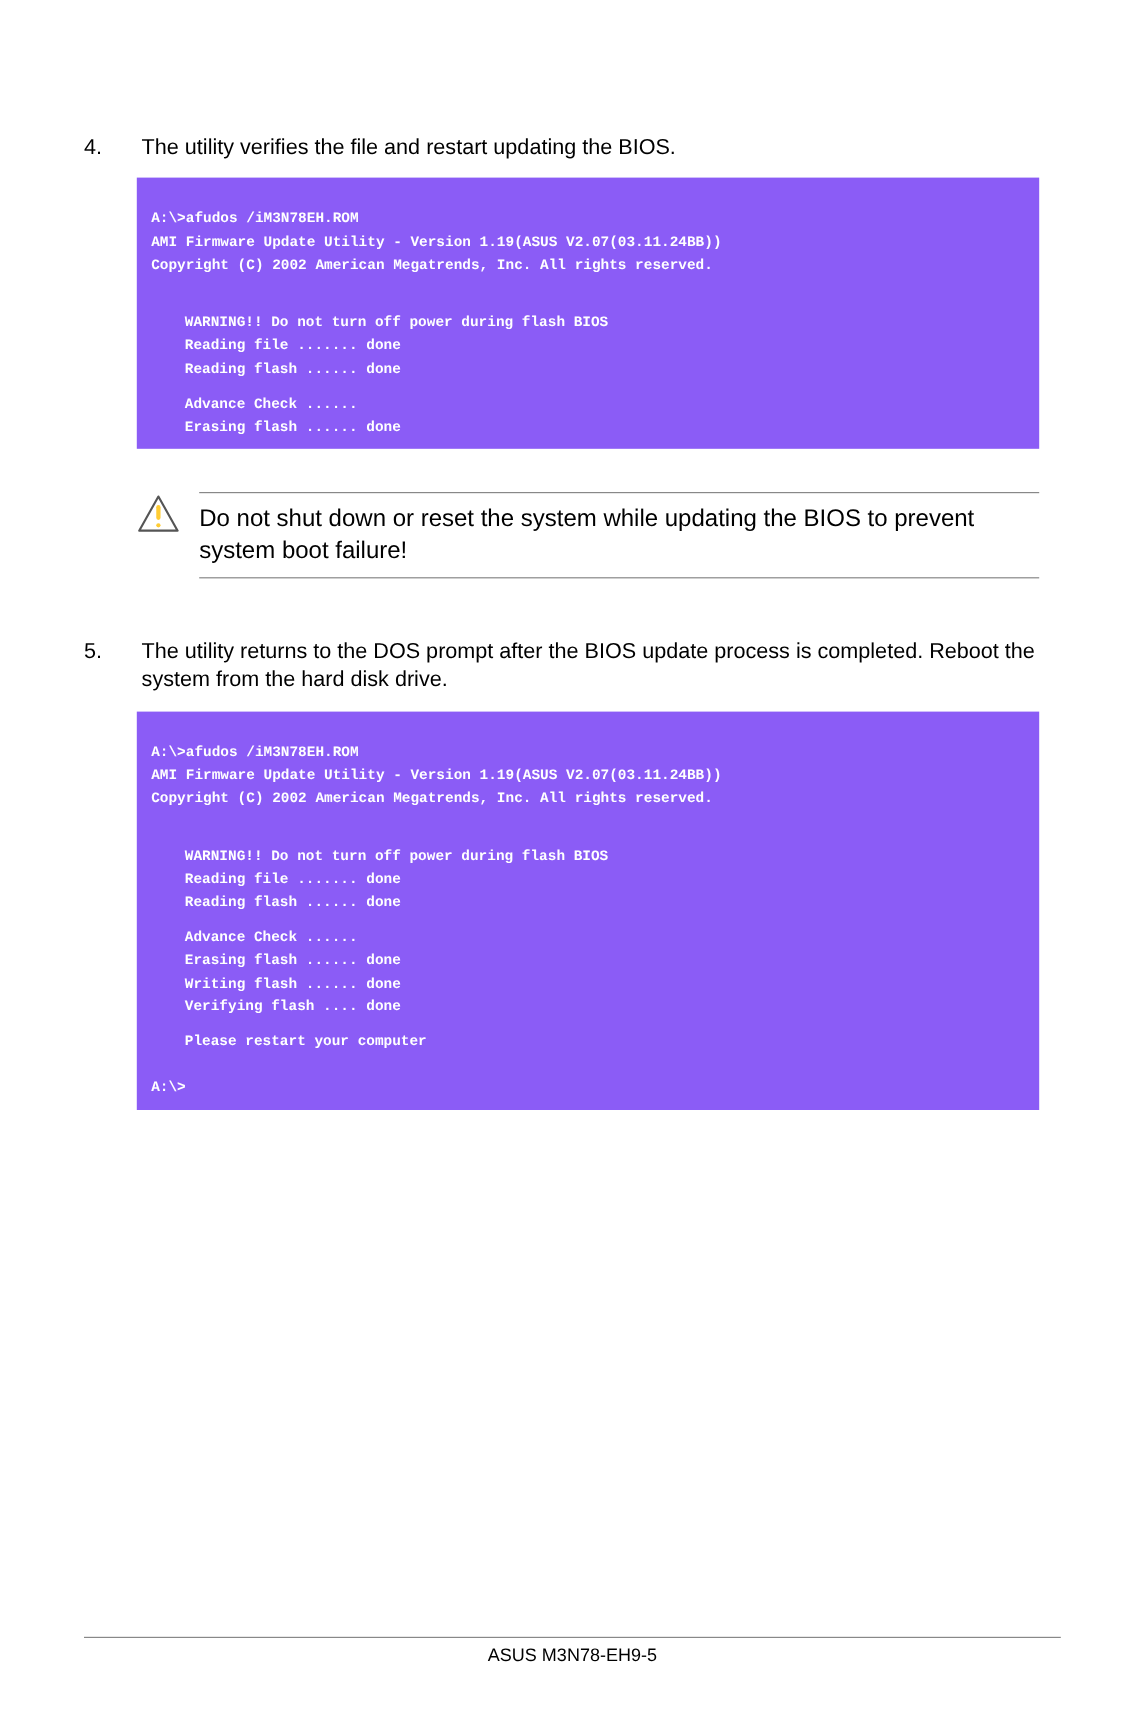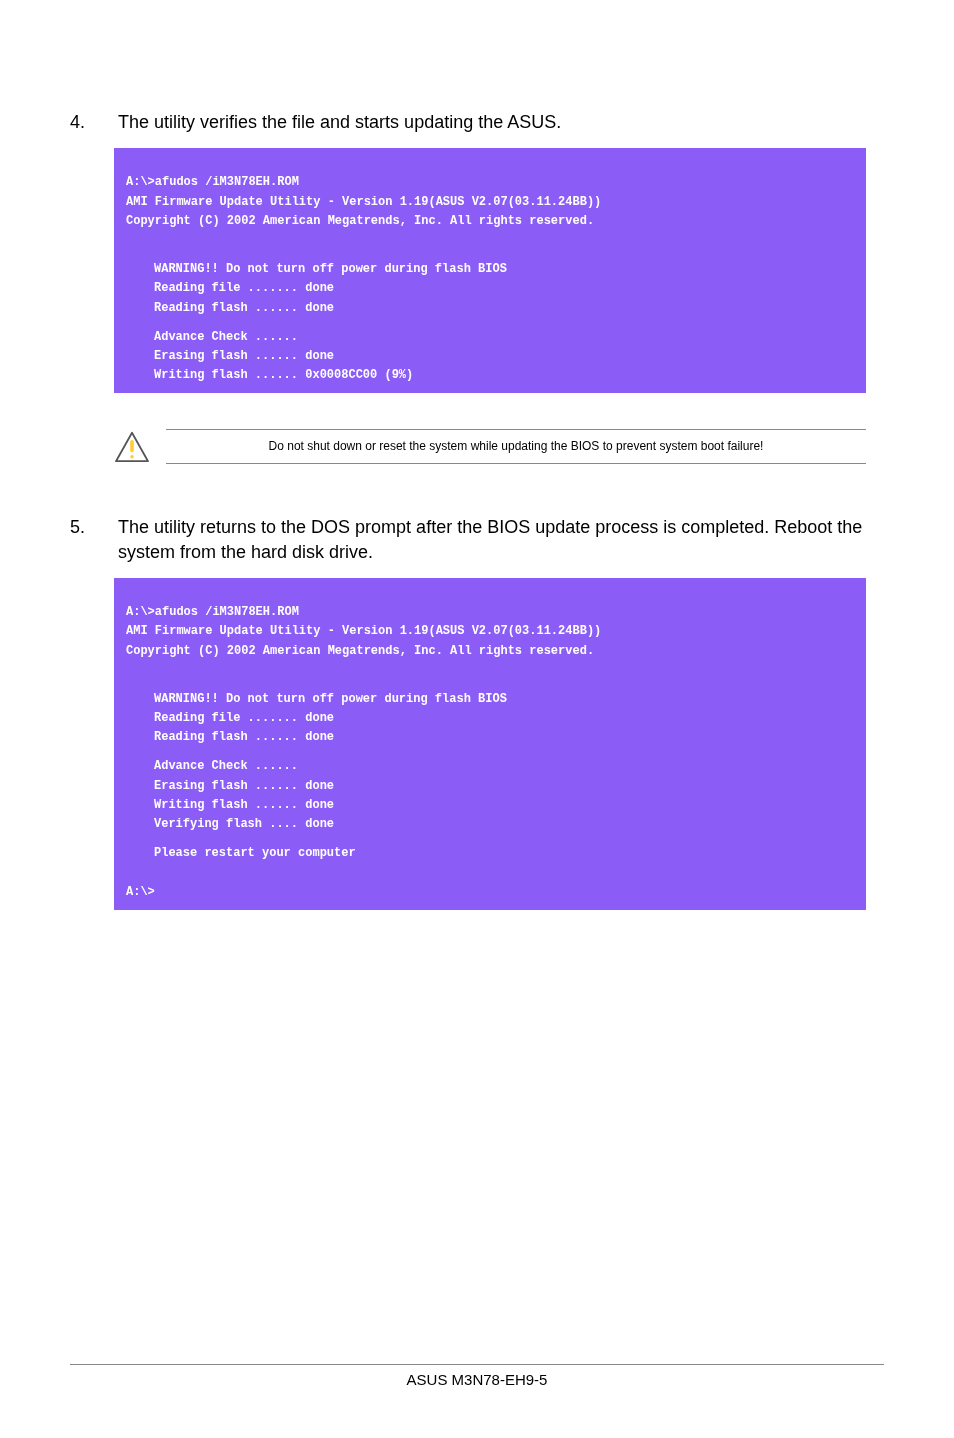--- a/index.html
+++ b/index.html
@@ -55,56 +55,55 @@
     width: 42px;
     flex-shrink: 0;
     padding-top: 2px;
   }
   .note-icon svg {
     width: 36px;
     height: 32px;
   }
   .note-text {
     flex: 1;
-    font-size: 12px;
+    font-size: 20px;
     line-height: 1.35;
     border-top: 1px solid #888;
     border-bottom: 1px solid #888;
     padding: 8px 0;
     margin-left: 10px;
-    text-align: center;
   }
   .footer {
     position: absolute;
     bottom: 50px;
     left: 70px;
     right: 70px;
     border-top: 1px solid #888;
     padding-top: 6px;
     font-size: 15px;
     display: flex;
     justify-content: center;
   }
 </style>
 </head>
 <body>
 
 <div class="page">
 
   <div class="step">
     <div class="step-num">4.</div>
-    <div class="step-text">The utility verifies the file and starts updating the ASUS.</div>
+    <div class="step-text">The utility verifies the file and restart updating the BIOS.</div>
   </div>
 
   <div class="terminal">
 <span>A:\&gt;afudos /iM3N78EH.ROM</span>
 <span>AMI Firmware Update Utility - Version 1.19(ASUS V2.07(03.11.24BB))</span>
 <span>Copyright (C) 2002 American Megatrends, Inc. All rights reserved.</span>
 <div class="gap-sm"></div>
-<span class="indent">WARNING!! Do not turn off power during flash BIOS</span><span class="indent">Reading file ....... done</span><span class="indent">Reading flash ...... done</span><div class="gap-sm"></div><span class="indent">Advance Check ......</span><span class="indent">Erasing flash ...... done</span><span class="indent">Writing flash ...... 0x0008CC00 (9%)</span></div>
+<span class="indent">WARNING!! Do not turn off power during flash BIOS</span><span class="indent">Reading file ....... done</span><span class="indent">Reading flash ...... done</span><div class="gap-sm"></div><span class="indent">Advance Check ......</span><span class="indent">Erasing flash ...... done</span></div>
 
   <div class="gap-md"></div>
 
   <div class="note-box">
     <div class="note-icon">
       <svg viewBox="0 0 40 36">
         <polygon points="20,2 38,34 2,34" fill="none" stroke="#555" stroke-width="2" stroke-linejoin="round"></polygon>
         <rect x="18" y="10" width="4" height="14" rx="2" fill="#FFCC33"></rect>
         <circle cx="20" cy="29" r="2" fill="#FFCC33"></circle>
       </svg>

